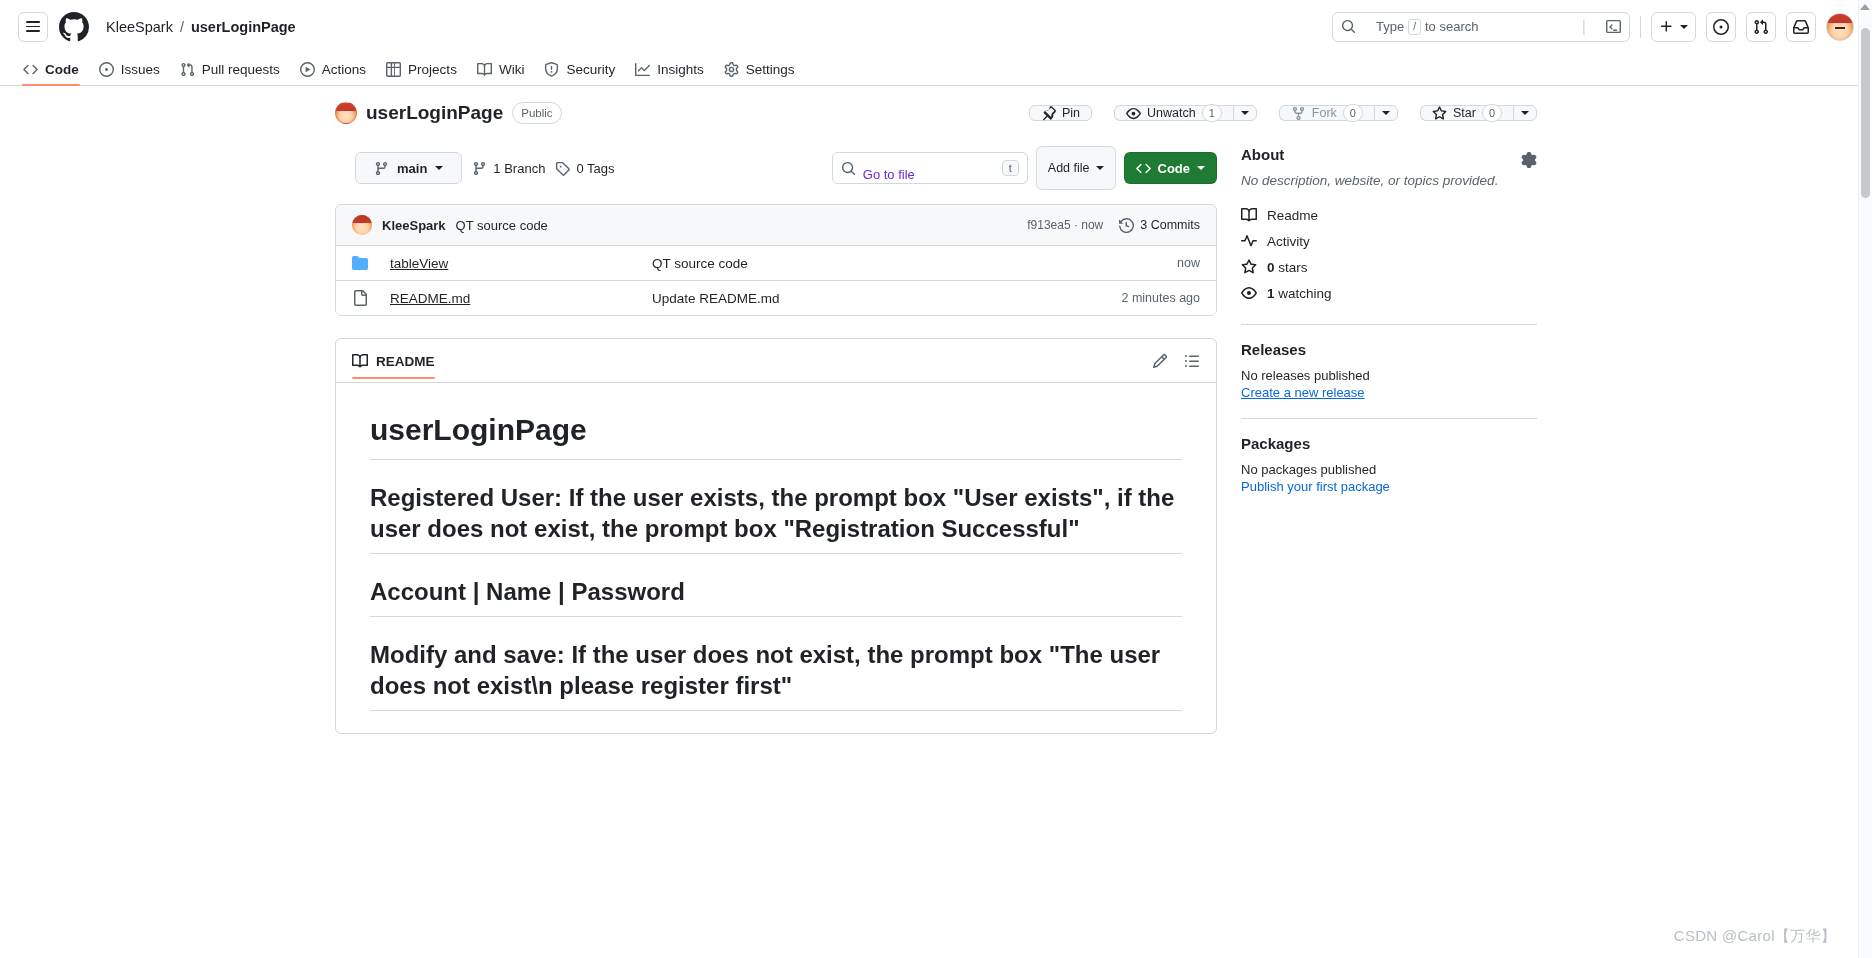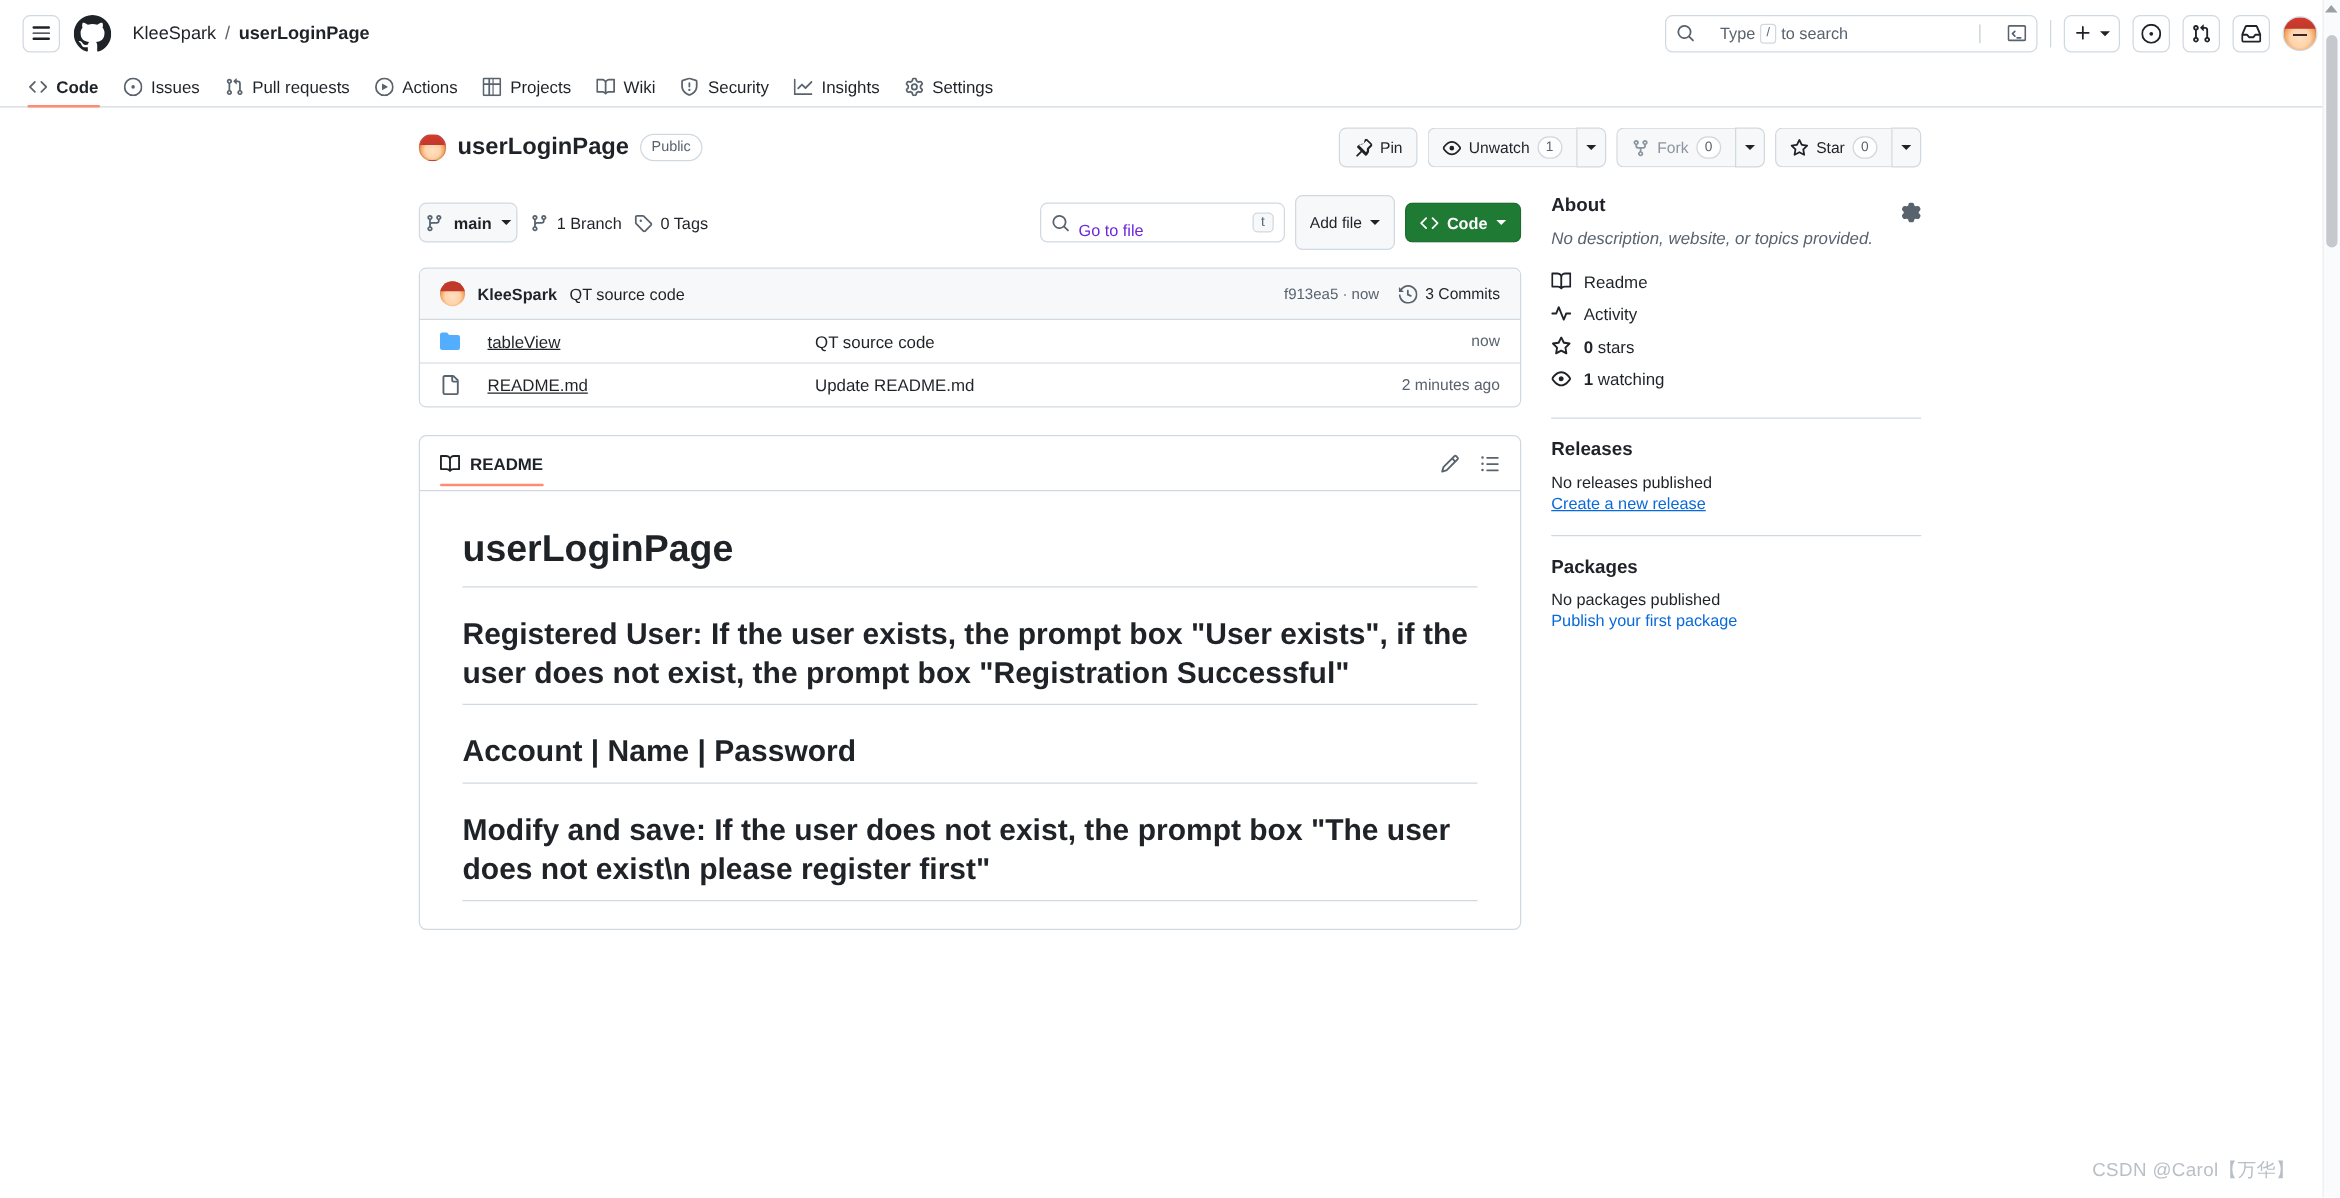--- a/index.html
+++ b/index.html
@@ -106,43 +106,43 @@
     content:""; position:absolute; left:0; top:0; width:100%; height:38%;
     background: linear-gradient(180deg,#d43a2f 0%, #c0392b 100%);
   }
   .repo-name { font-size:19px; font-weight:600; }
   .badge-public {
     border:1px solid #d1d9e0; border-radius:20px; padding: 1px 8px;
     font-size:11.5px; color:#59636e; line-height:18px;
   }
   .title-actions { margin-left:auto; display:flex; align-items:center; gap:8px; }
   .btn {
-    height:32px; border:1px solid #d1d9e0; border-radius:6px;
+    height:16px; border:1px solid #d1d9e0; border-radius:6px;
     background:#f6f8fa; display:flex; align-items:center; gap:6px;
     padding: 0 11px; font-size:12.5px; font-weight:500; cursor:pointer; color:#1f2328;
   }
   .btn.disabled { color:#8c959f; background:#f6f8fa; cursor:default; }
   .btn-group { display:flex; }
-  .btn-group .btn:first-child { border-radius:6px 0 0 6px; border-right:none; }
+  .btn-group .btn:first-child { border-radius:6px 0 0 6px; border-right:none;margin-left:14px; }
   .btn-group .btn:last-child { border-radius:0 6px 6px 0; padding: 0 7px; }
   .count-pill {
     border:1px solid #d1d9e0; border-radius:20px; padding:0 6px;
     font-size:11px; line-height:16px; color:#59636e; background:#fff;
   }
   .caret { width:0;height:0;border-left:4px solid transparent;border-right:4px solid transparent;border-top:4px solid currentColor; }
 
   .main-split { display:flex; gap:24px; align-items:flex-start; }
   .col-main { flex: 1 1 auto; min-width:0; max-width: 920px; }
   .col-side { width: 296px; flex:none; padding-top: 4px; }
 
   
   .file-toolbar { display:flex; align-items:center; gap:10px; padding: 4px 0 14px 0; }
   .branch-btn {
     height:32px; border:1px solid #d1d9e0; border-radius:6px; background:#f6f8fa;
-    display:flex; align-items:center; gap:8px; padding:0 4px; font-size:13px; font-weight:600; cursor:pointer;
+    display:flex; align-items:center; gap:8px; padding:0 18px; font-size:13px; font-weight:600; cursor:pointer;margin-left:20px;
   }
   .meta-link { display:flex; align-items:center; gap:6px; font-size:13px; cursor:pointer; }
   .toolbar-right { margin-left:auto; display:flex; align-items:center; gap:8px; }
   .gotofile {
     width: 196px; height:32px; border:1px solid #d1d9e0; border-radius:6px;
     display:flex; align-items:center; padding: 0 8px; gap:7px; background:#fff; cursor:text;
   }
   .gotofile .ph { color:#6d28d9; font-size:13px;margin-top:12px; }
   .tkey {
     margin-left:auto; border:1px solid #d1d9e0; border-radius:4px; background:#f6f8fa;

